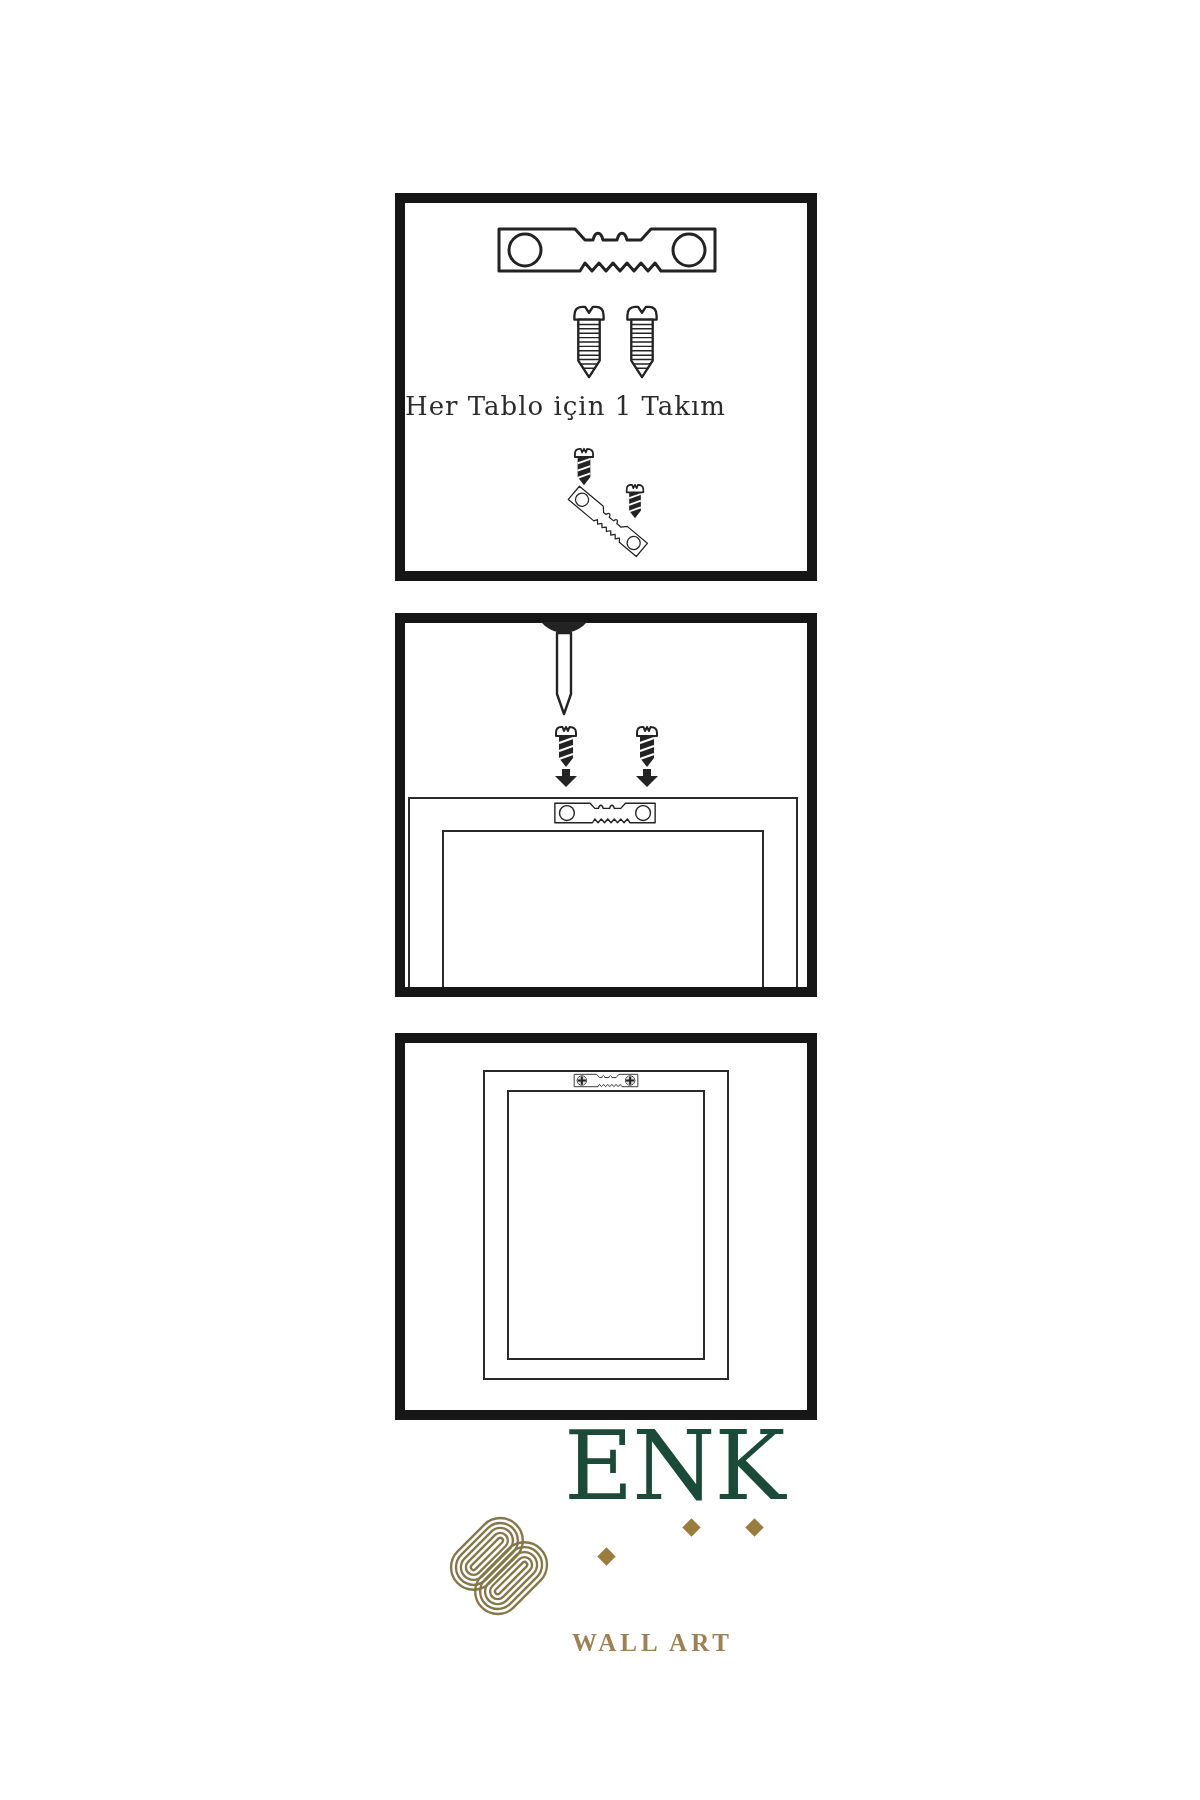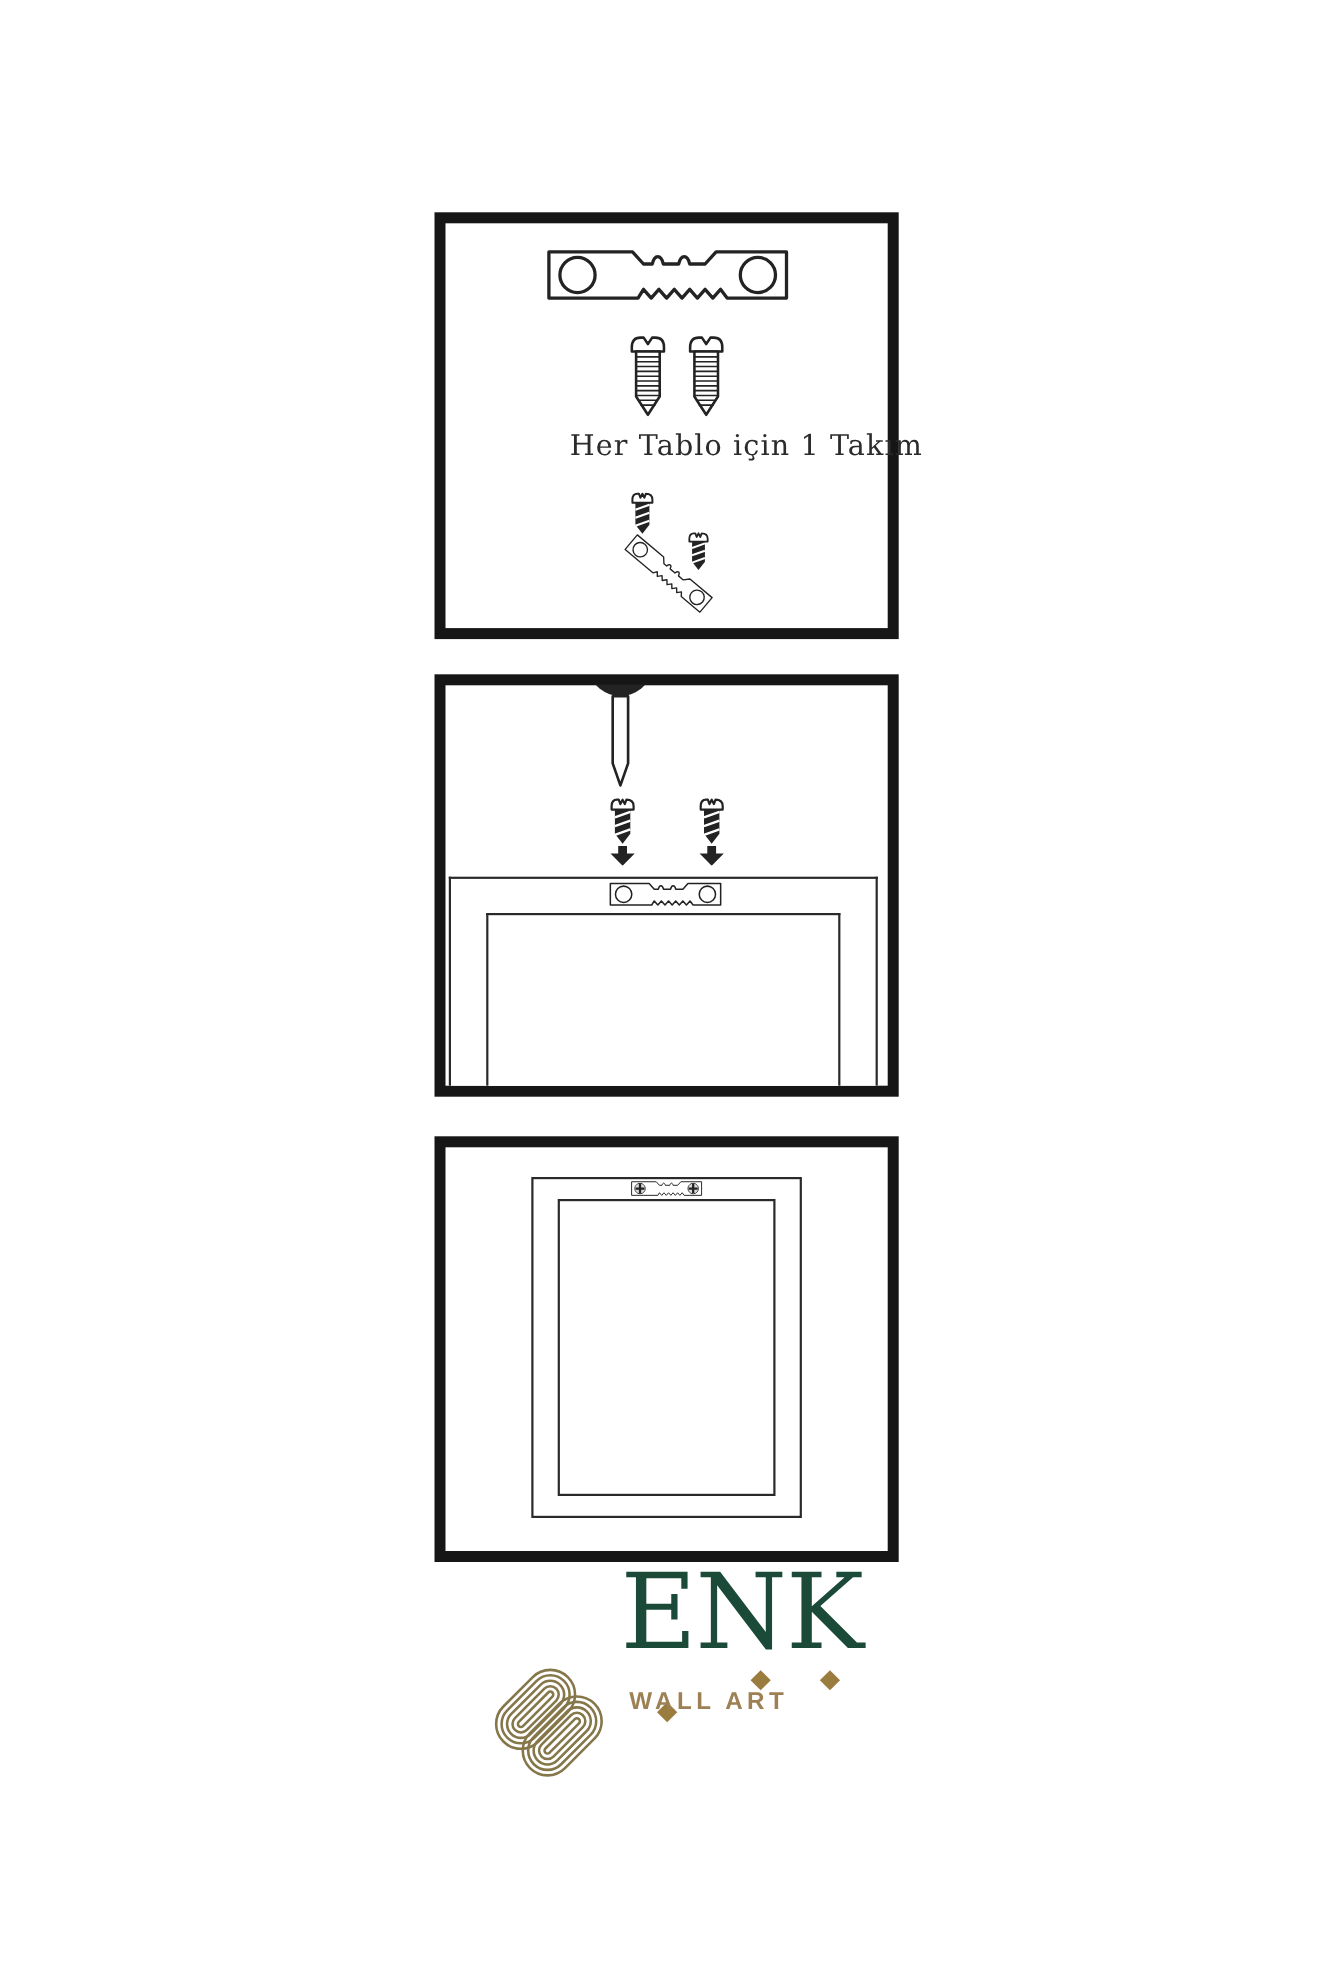--- a/index.html
+++ b/index.html
@@ -10,23 +10,23 @@
            border:10px solid #161616; background:#fff; }
   #panel-1 { top:193px;  height:388px; }
   #panel-2 { top:613px;  height:384px; }
   #panel-3 { top:1033px; height:387px; }
   .panel > * { position:absolute; }
 
   
   .p1-hanger   { left:90px;  top:19px; }
   .p1-screw-a  { left:165px; top:101px; }
   .p1-screw-b  { left:218px; top:101px; }
-  .p1-caption  { left:0; top:188px; width:402px; text-align:right;
+  .p1-caption  { left:0; top:188px; width:402px; text-align:left;
                  font-size:26px; letter-spacing:1px; color:#2b2b2b;
-                 font-family:"DejaVu Serif", serif; white-space:nowrap;margin-left:32px; }
+                 font-family:"DejaVu Serif", serif; white-space:nowrap; }
   .p1-assembly { left:158px; top:244px; }
 
   
   .p2-nail    { left:135px; top:-1px; }
   .p2-screw-a { left:149px; top:102px; }
   .p2-screw-b { left:230px; top:102px; }
   .p2-arrow-a { left:149px; top:146px; }
   .p2-arrow-b { left:230px; top:146px; }
   .rect-line  { border:2.4px solid #2a2a2a; background:#fff; }
   .p2-frame-outer { left:3px;  top:174px; width:390px; height:190px; border-bottom:none; }
@@ -36,23 +36,23 @@
   
   .p3-frame-outer { left:78px;  top:27px; width:246px; height:310px; }
   .p3-frame-inner { left:102px; top:47px; width:198px; height:270px; }
   .p3-hanger  { left:168px; top:29px; }
 
   
   .knot { position:absolute; left:440px; top:1500px; }
   .brand-name { position:absolute; left:564px; top:1416px; height:100px;
                 font-family:"DejaVu Serif", serif; font-size:95px; line-height:100px;
                 letter-spacing:-1px; color:#1b4a39; }
-  .brand-tagline { position:absolute; left:572px; top:1534px;
-                   font-family:Liberation Sans, sans-serif; font-weight:bold;
-                   font-size:22px; letter-spacing:4px; color:#9d8155; white-space:nowrap; }
+  .brand-tagline { position:absolute; left:572px; top:1629px;
+                   font-family:Liberation Serif, serif; font-weight:bold;
+                   font-size:25px; letter-spacing:4px; color:#9d8155; white-space:nowrap; }
   .diamond { position:absolute; width:13px; height:13px; background:#9a7c3f;
              transform:rotate(45deg); }
   #diamond-e { left:600px; top:1550px; }
   #diamond-n { left:685px; top:1521px; }
   #diamond-k { left:748px; top:1521px; }
 
   .defs-holder { position:absolute; width:0; height:0; overflow:hidden; }
 </style>
 </head>
 <body>

